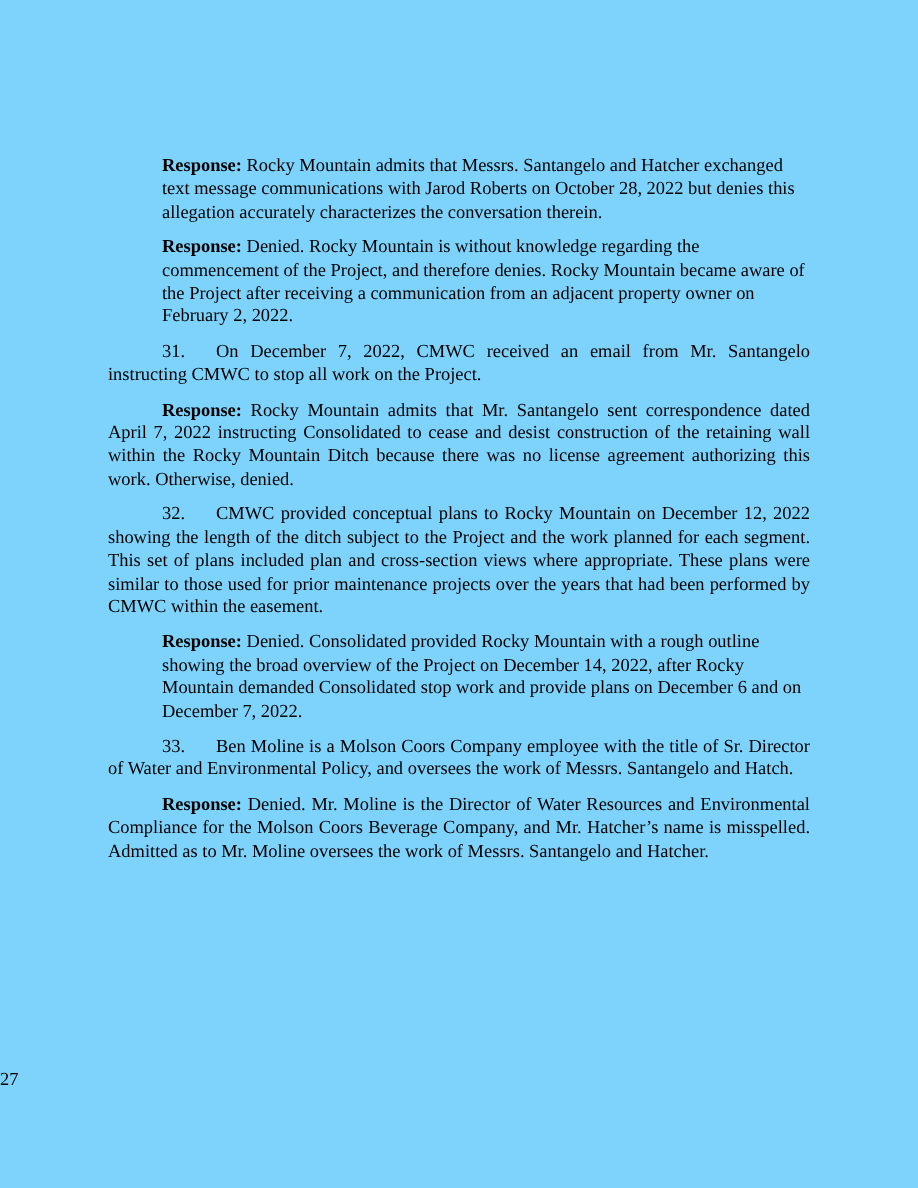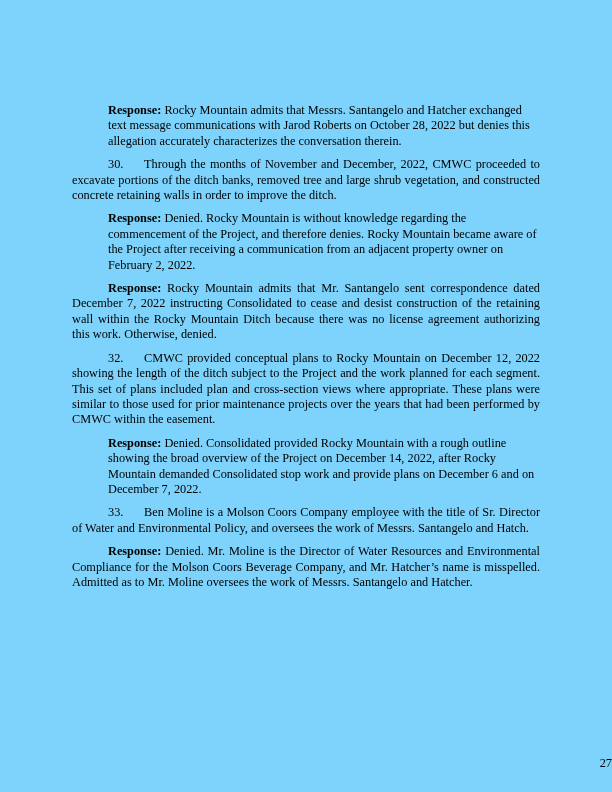--- a/index.html
+++ b/index.html
@@ -44,41 +44,41 @@
     width: 36px;
     text-indent: 0;
   }
   .resp-label {
     font-weight: bold;
   }
   .footer {
     position: absolute;
     left: 0;
     right: 0;
-    top: 756px;
-    text-align: right;
+    top: 712px;
+    text-align: left;
     line-height: 15.4px;
   }
 </style>
 </head>
 <body>
 
 <div class="page">
   <div class="content">
 
     <p class="para resp-indent"><b class="resp-label">Response:</b> <span>Rocky Mountain admits that Messrs. Santangelo and Hatcher exchanged text message communications with Jarod Roberts on October 28, 2022 but denies this allegation accurately characterizes the conversation therein.</span></p>
 
 
 
-    <p class="para numbered"><span class="num">30.</span><span>Through the months of November and December, 2022, CMWC proceeded to excavate portions of the ditch banks, removed tree and large shrub vegetation, and constructed concrete retaining walls in order to improve the ditch.</span></p>
 
     <p class="para resp-indent"><b class="resp-label">Response:</b> <span>Denied. Rocky Mountain is without knowledge regarding the commencement of the Project, and therefore denies. Rocky Mountain became aware of the Project after receiving a communication from an adjacent property owner on February 2, 2022.</span></p>
 
+    <p class="para numbered"><span class="num">31.</span><span>On December 7, 2022, CMWC received an email from Mr. Santangelo instructing CMWC to stop all work on the Project.</span></p>
 
-    <p class="para resp-flush"><b class="resp-label">Response:</b> <span>Rocky Mountain admits that Mr. Santangelo sent correspondence dated December 7, 2022 instructing Consolidated to cease and desist construction of the retaining wall within the Rocky Mountain Ditch because there was no license agreement authorizing this work. Otherwise, denied.</span></p>
+    <p class="para resp-flush"><b class="resp-label">Response:</b> <span>Rocky Mountain admits that Mr. Santangelo sent correspondence dated April 7, 2022 instructing Consolidated to cease and desist construction of the retaining wall within the Rocky Mountain Ditch because there was no license agreement authorizing this work. Otherwise, denied.</span></p>
 
     <p class="para numbered"><span class="num">32.</span><span>CMWC provided conceptual plans to Rocky Mountain on December 12, 2022 showing the length of the ditch subject to the Project and the work planned for each segment. This set of plans included plan and cross-section views where appropriate.  These plans were similar to those used for prior maintenance projects over the years that had been performed by CMWC within the easement.</span></p>
 
     <p class="para resp-indent"><b class="resp-label">Response:</b> <span>Denied. Consolidated provided Rocky Mountain with a rough outline showing the broad overview of the Project on December 14, 2022, after Rocky Mountain demanded Consolidated stop work and provide plans on December 6 and on December 7, 2022.</span></p>
 
     <p class="para numbered"><span class="num">33.</span><span>Ben Moline is a Molson Coors Company employee with the title of Sr. Director of Water and Environmental Policy, and oversees the work of Messrs. Santangelo and Hatch.</span></p>
 
     <p class="para resp-flush"><b class="resp-label">Response:</b> <span>Denied. Mr. Moline is the Director of Water Resources and Environmental Compliance for the Molson Coors Beverage Company, and Mr. Hatcher’s name is misspelled. Admitted as to Mr. Moline oversees the work of Messrs. Santangelo and Hatcher.</span></p>
 
   </div>

